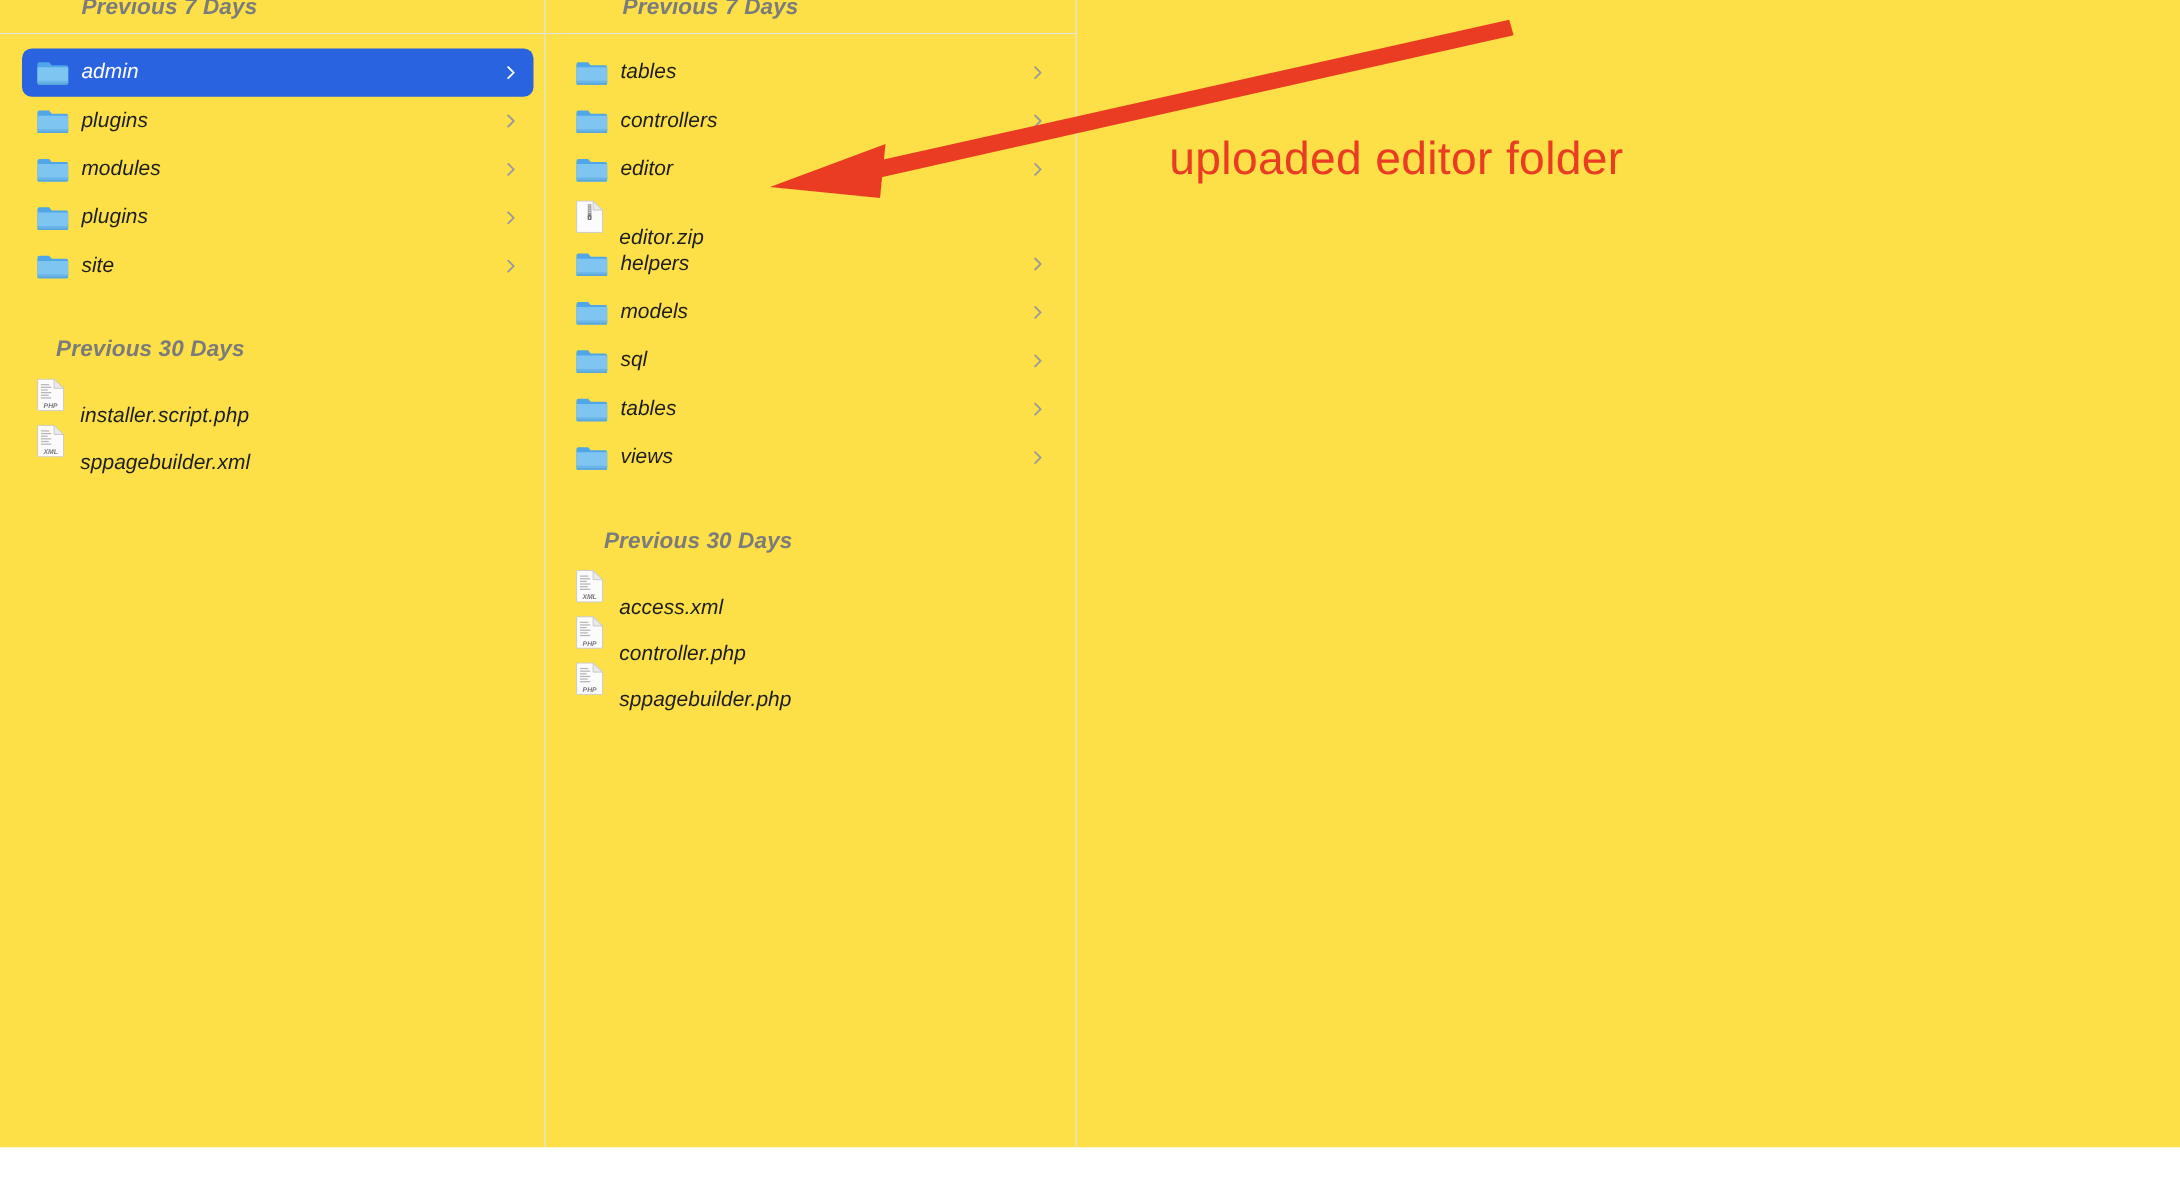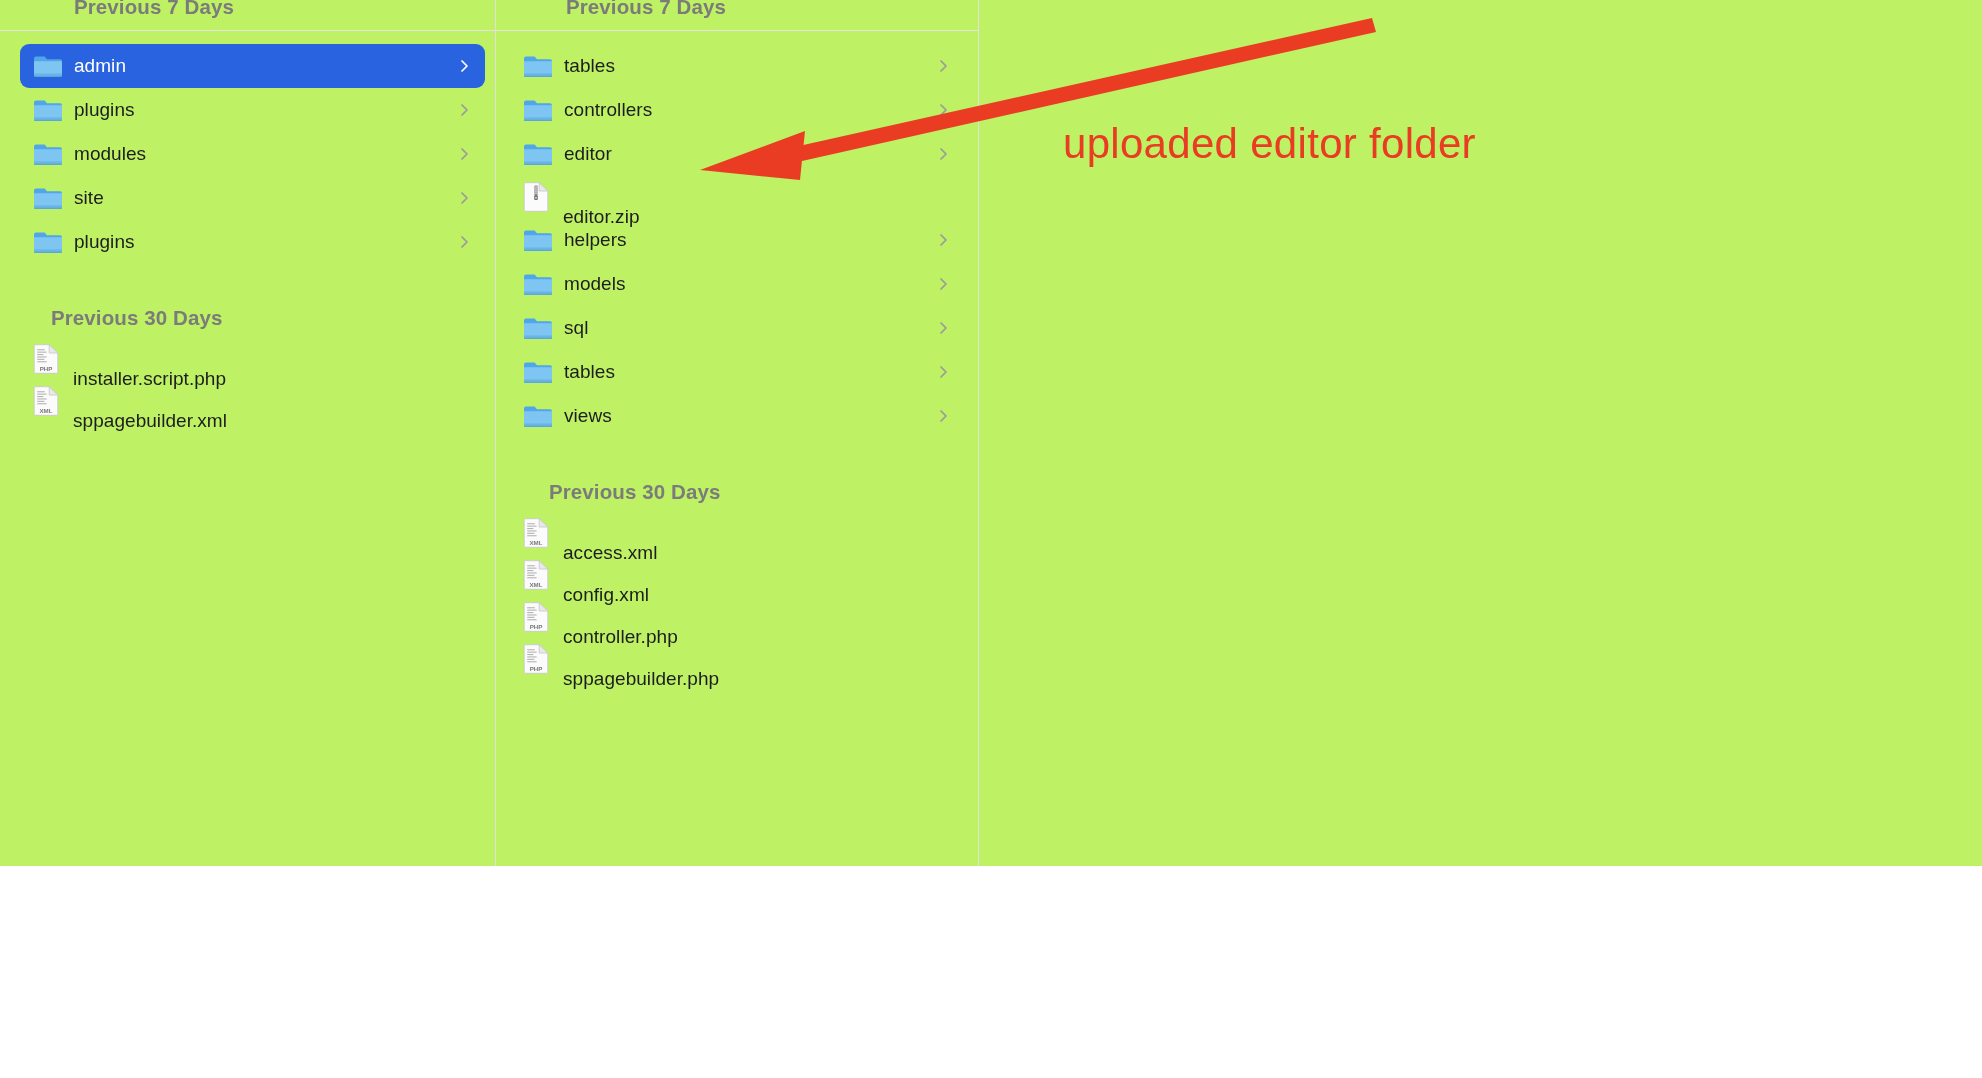--- a/index.html
+++ b/index.html
@@ -18,23 +18,24 @@
     position: relative;
     width: 1982px;
     height: 1078px;
     background: #ffffff;
   }
 
   
   .column {
     position: absolute;
     top: 0;
-    height: 866px;
-    background: #bef264;
+    height: 1043px;
+    background: #fde047;
     box-sizing: border-box;
+    font-style: italic;
   }
   .col-1 { left: 0px;   width: 495px; }
   .col-2 { left: 495px; width: 483px; border-left: 1px solid #e0e0e0; }
   .col-3 { left: 978px; width: 1004px; border-left: 1px solid #e0e0e0; }
 
   
   .col-header {
     position: relative;
     height: 31px;
     border-bottom: 1px solid #e3e3e3;
@@ -211,38 +212,38 @@
 
       <div class="row">
         <span class="icon">
           <svg width="30" height="26" viewBox="0 0 30 26">
             <path d="M1 5.5a2 2 0 0 1 2-2h8.6l2.4 2.8H27a2 2 0 0 1 2 2V22a2 2 0 0 1-2 2H3a2 2 0 0 1-2-2Z" fill="#4fa6e8"></path>
             <path d="M1 8.2h28V22a2 2 0 0 1-2 2H3a2 2 0 0 1-2-2Z" fill="#7fc5f2"></path>
             <rect x="1" y="20.4" width="28" height="2" fill="#57a9dd" opacity="0.55"></rect>
             <rect x="1" y="22.4" width="28" height="1.6" rx="0.8" fill="#3f93cf" opacity="0.6"></rect>
           </svg>
         </span>
+        <span class="label">plugins</span>
+        <span class="chevron">
+          <svg width="13" height="13" viewBox="0 0 13 13" fill="none">
+            <path class="ch-stroke" d="M4 1.5 9 6.5 4 11.5" stroke-width="1.7" stroke-linecap="round" stroke-linejoin="round"></path>
+          </svg>
+        </span>
+      </div>
+
+      <div class="row">
+        <span class="icon">
+          <svg width="30" height="26" viewBox="0 0 30 26">
+            <path d="M1 5.5a2 2 0 0 1 2-2h8.6l2.4 2.8H27a2 2 0 0 1 2 2V22a2 2 0 0 1-2 2H3a2 2 0 0 1-2-2Z" fill="#4fa6e8"></path>
+            <path d="M1 8.2h28V22a2 2 0 0 1-2 2H3a2 2 0 0 1-2-2Z" fill="#7fc5f2"></path>
+            <rect x="1" y="20.4" width="28" height="2" fill="#57a9dd" opacity="0.55"></rect>
+            <rect x="1" y="22.4" width="28" height="1.6" rx="0.8" fill="#3f93cf" opacity="0.6"></rect>
+          </svg>
+        </span>
         <span class="label">site</span>
-        <span class="chevron">
-          <svg width="13" height="13" viewBox="0 0 13 13" fill="none">
-            <path class="ch-stroke" d="M4 1.5 9 6.5 4 11.5" stroke-width="1.7" stroke-linecap="round" stroke-linejoin="round"></path>
-          </svg>
-        </span>
-      </div>
-
-      <div class="row">
-        <span class="icon">
-          <svg width="30" height="26" viewBox="0 0 30 26">
-            <path d="M1 5.5a2 2 0 0 1 2-2h8.6l2.4 2.8H27a2 2 0 0 1 2 2V22a2 2 0 0 1-2 2H3a2 2 0 0 1-2-2Z" fill="#4fa6e8"></path>
-            <path d="M1 8.2h28V22a2 2 0 0 1-2 2H3a2 2 0 0 1-2-2Z" fill="#7fc5f2"></path>
-            <rect x="1" y="20.4" width="28" height="2" fill="#57a9dd" opacity="0.55"></rect>
-            <rect x="1" y="22.4" width="28" height="1.6" rx="0.8" fill="#3f93cf" opacity="0.6"></rect>
-          </svg>
-        </span>
-        <span class="label">plugins</span>
         <span class="chevron">
           <svg width="13" height="13" viewBox="0 0 13 13" fill="none">
             <path class="ch-stroke" d="M4 1.5 9 6.5 4 11.5" stroke-width="1.7" stroke-linecap="round" stroke-linejoin="round"></path>
           </svg>
         </span>
       </div>
 
       <div class="section-gap"></div>
 
       <div class="subheader">Previous 30 Days</div>
@@ -465,38 +466,20 @@
               <rect x="4.2" y="12.4" width="9.4" height="1.1"></rect>
               <rect x="4.2" y="14.8" width="7.2" height="1.1"></rect>
               <rect x="4.2" y="17.2" width="9.4" height="1.1"></rect>
             </g>
             <text x="13" y="27" font-family="Liberation Sans, sans-serif" font-size="6.2" font-weight="bold" fill="#787878" text-anchor="middle">XML</text>
           </svg>
         </span>
         <span class="label">access.xml</span>
       </div>
 
-      <div class="row file">
-        <span class="file-icon">
-          <svg width="26" height="30" viewBox="0 0 26 30">
-            <path d="M1.2 1.6a.9.9 0 0 1 .9-.9h14.1L24.8 9v19.4a.9.9 0 0 1-.9.9H2.1a.9.9 0 0 1-.9-.9Z" fill="#fbfbfb" stroke="#c9c9c9" stroke-width="0.9"></path>
-            <path d="M16.2.7 24.8 9h-8.6Z" fill="#e9e9e9" stroke="#c9c9c9" stroke-width="0.9"></path>
-            <g fill="#b4b4b4">
-              <rect x="4.2" y="5.2" width="7.6" height="1.1"></rect>
-              <rect x="4.2" y="7.6" width="9.4" height="1.1"></rect>
-              <rect x="4.2" y="10" width="6.2" height="1.1"></rect>
-              <rect x="4.2" y="12.4" width="9.4" height="1.1"></rect>
-              <rect x="4.2" y="14.8" width="7.2" height="1.1"></rect>
-              <rect x="4.2" y="17.2" width="9.4" height="1.1"></rect>
-            </g>
-            <text x="13" y="27" font-family="Liberation Sans, sans-serif" font-size="6.2" font-weight="bold" fill="#787878" text-anchor="middle">XML</text>
-          </svg>
-        </span>
-        <span class="label">config.xml</span>
-      </div>
 
       <div class="row file">
         <span class="file-icon">
           <svg width="26" height="30" viewBox="0 0 26 30">
             <path d="M1.2 1.6a.9.9 0 0 1 .9-.9h14.1L24.8 9v19.4a.9.9 0 0 1-.9.9H2.1a.9.9 0 0 1-.9-.9Z" fill="#fbfbfb" stroke="#c9c9c9" stroke-width="0.9"></path>
             <path d="M16.2.7 24.8 9h-8.6Z" fill="#e9e9e9" stroke="#c9c9c9" stroke-width="0.9"></path>
             <g fill="#b4b4b4">
               <rect x="4.2" y="5.2" width="7.6" height="1.1"></rect>
               <rect x="4.2" y="7.6" width="9.4" height="1.1"></rect>
               <rect x="4.2" y="10" width="6.2" height="1.1"></rect>

